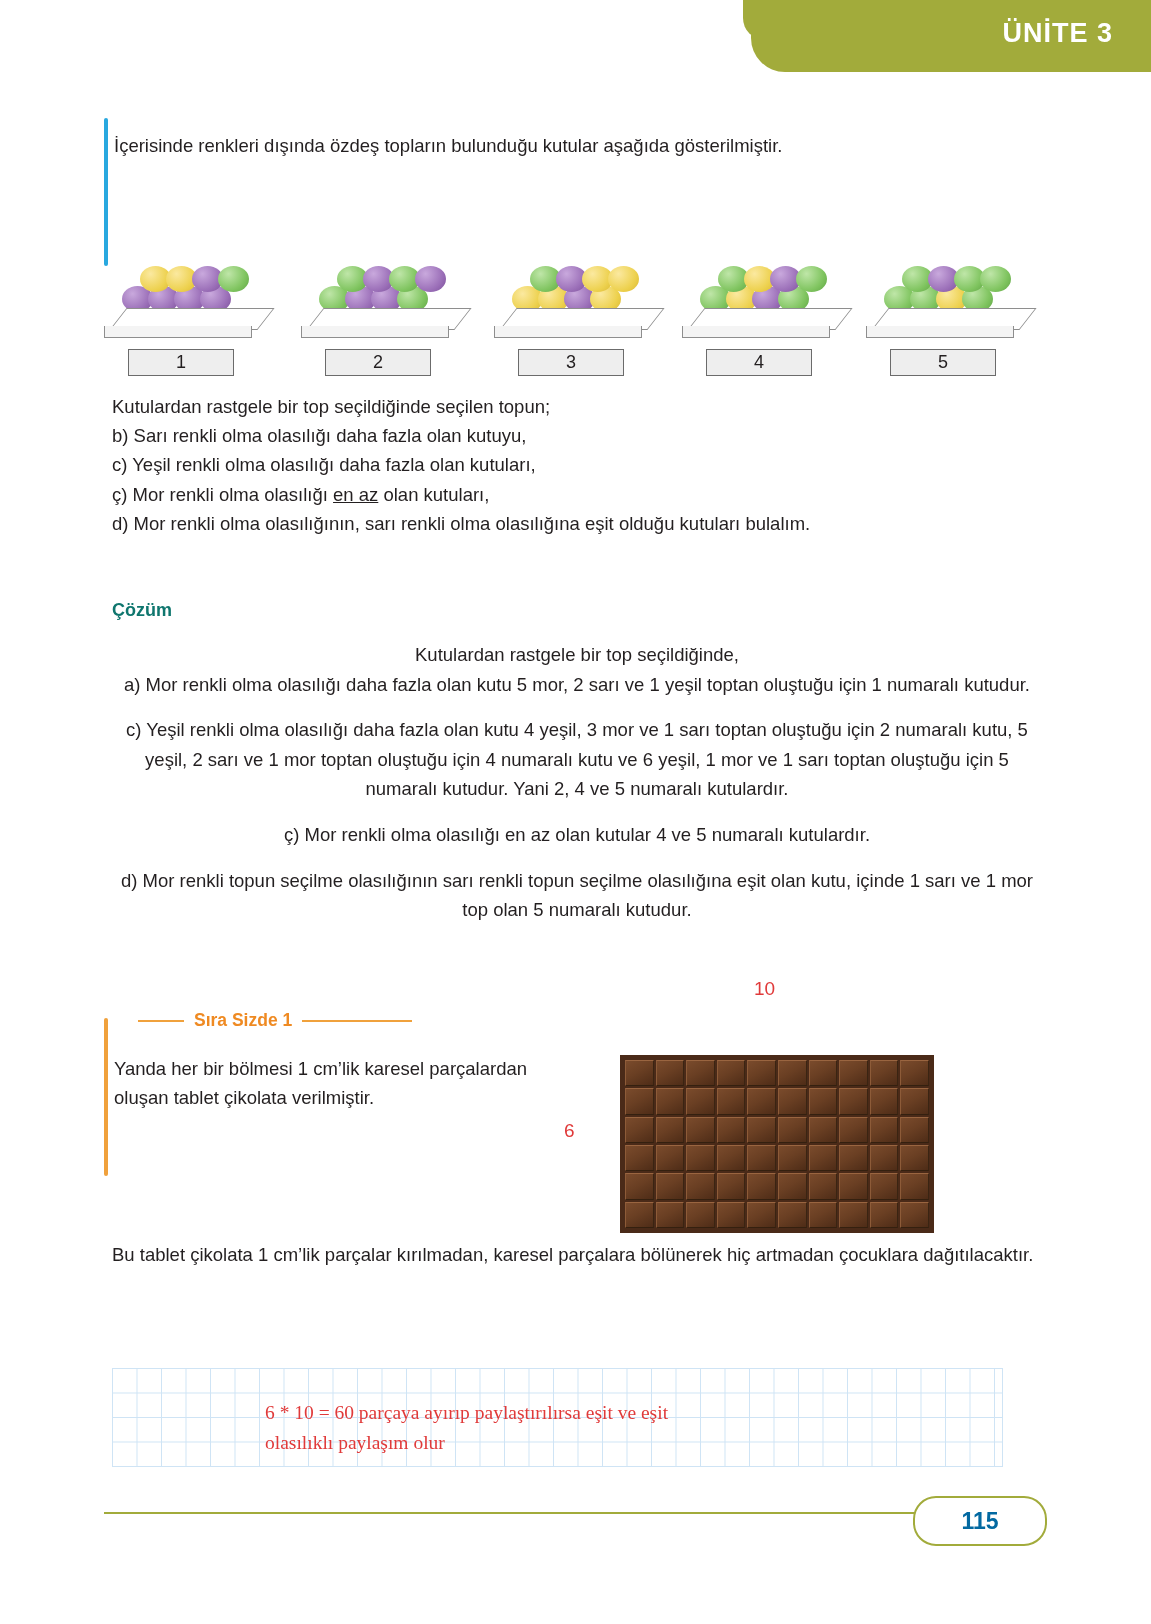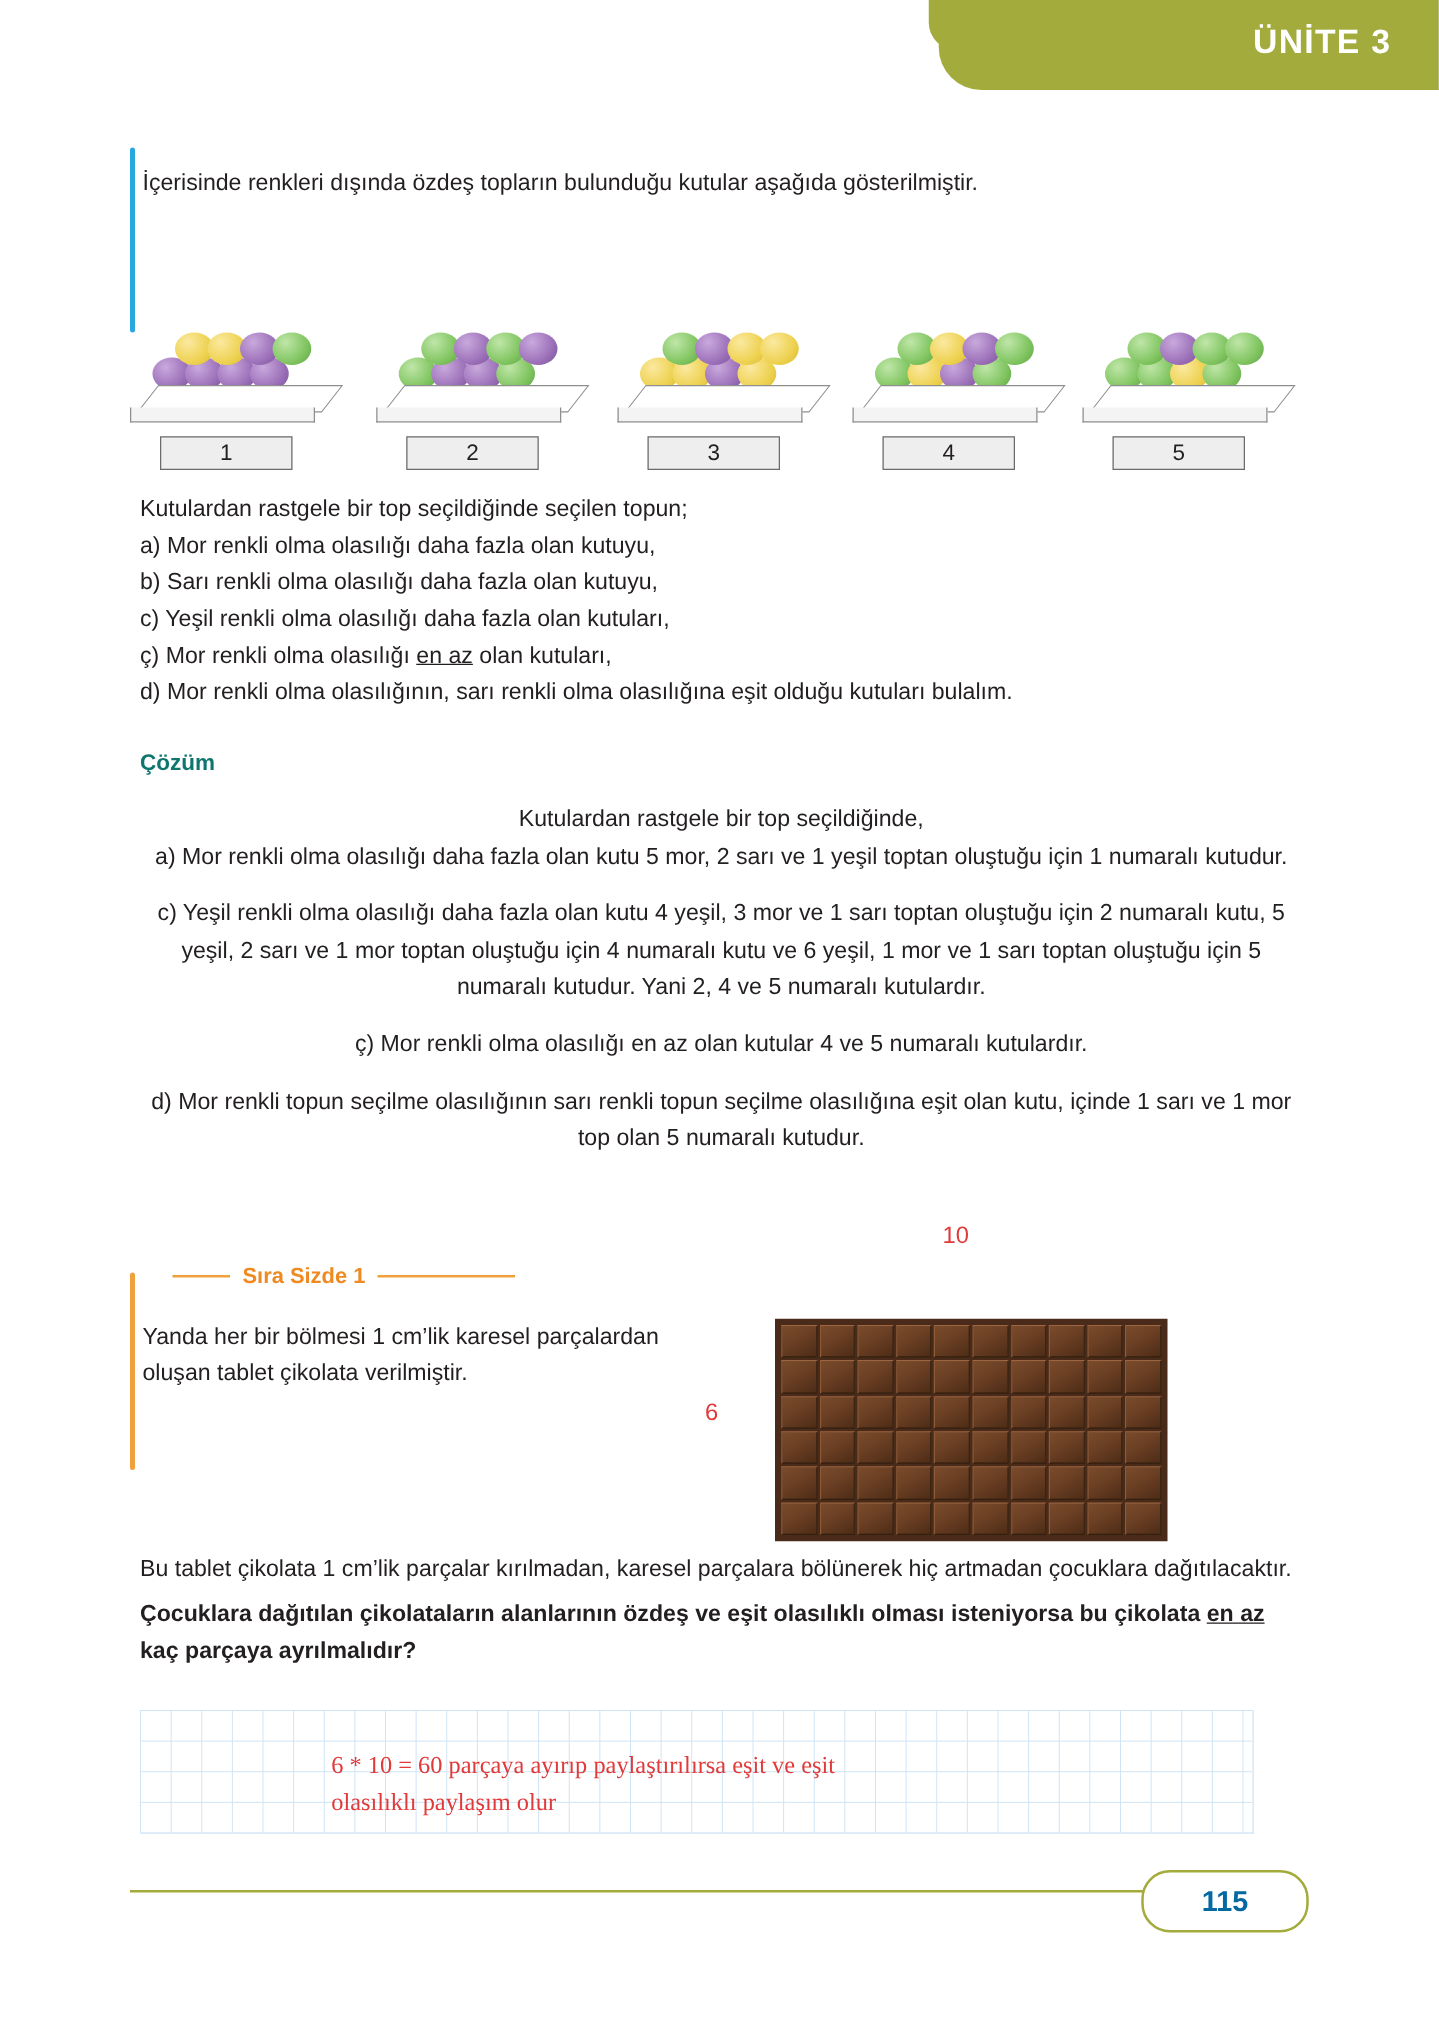--- a/index.html
+++ b/index.html
@@ -409,21 +409,20 @@
       <div class="top"></div>
       <div class="front"></div>
     </div>
     <div class="box-label">5</div>
   </div>
 
 </div>
 
 <div class="question-block">
   <div>Kutulardan rastgele bir top seçildiğinde seçilen topun;</div>
-  <div>a) Mor renkli olma olasılığı daha fazla olan kutuyu,</div>
   <div>b) Sarı renkli olma olasılığı daha fazla olan kutuyu,</div>
   <div>c) Yeşil renkli olma olasılığı daha fazla olan kutuları,</div>
   <div>
     <span>ç) Mor renkli olma olasılığı </span><span class="underline">en az</span><span> olan kutuları,</span>
   </div>
   <div>d) Mor renkli olma olasılığının, sarı renkli olma olasılığına eşit olduğu kutuları bulalım.</div>
 </div>
 
 <div class="solution-title">Çözüm</div>
 <div class="solution-body">
@@ -504,23 +503,20 @@
     <div class="choc-cell"></div>
     <div class="choc-cell"></div>
     <div class="choc-cell"></div>
     <div class="choc-cell"></div>
 </div>
 <div class="dim-num dim-10">10</div>
 <div class="dim-num dim-6">6</div>
 
 <div class="bottom-text">
   <p>Bu tablet çikolata 1 cm’lik parçalar kırılmadan, karesel parçalara bölünerek hiç artmadan çocuklara dağıtılacaktır.</p>
-  <p class="bold">
-    <span>Çocuklara dağıtılan çikolataların alanlarının özdeş ve eşit olasılıklı olması isteniyorsa bu çikolata </span><span class="underline">en az</span><span> kaç parçaya ayrılmalıdır?</span>
-  </p>
 </div>
 
 <div class="answer-grid"></div>
 <div class="handwriting">
   <div>6 * 10 = 60 parçaya ayırıp paylaştırılırsa eşit ve eşit</div>
   <div>olasılıklı paylaşım olur</div>
 </div>
 
 <div class="footer-line"></div>
 <div class="page-num-wrap">

